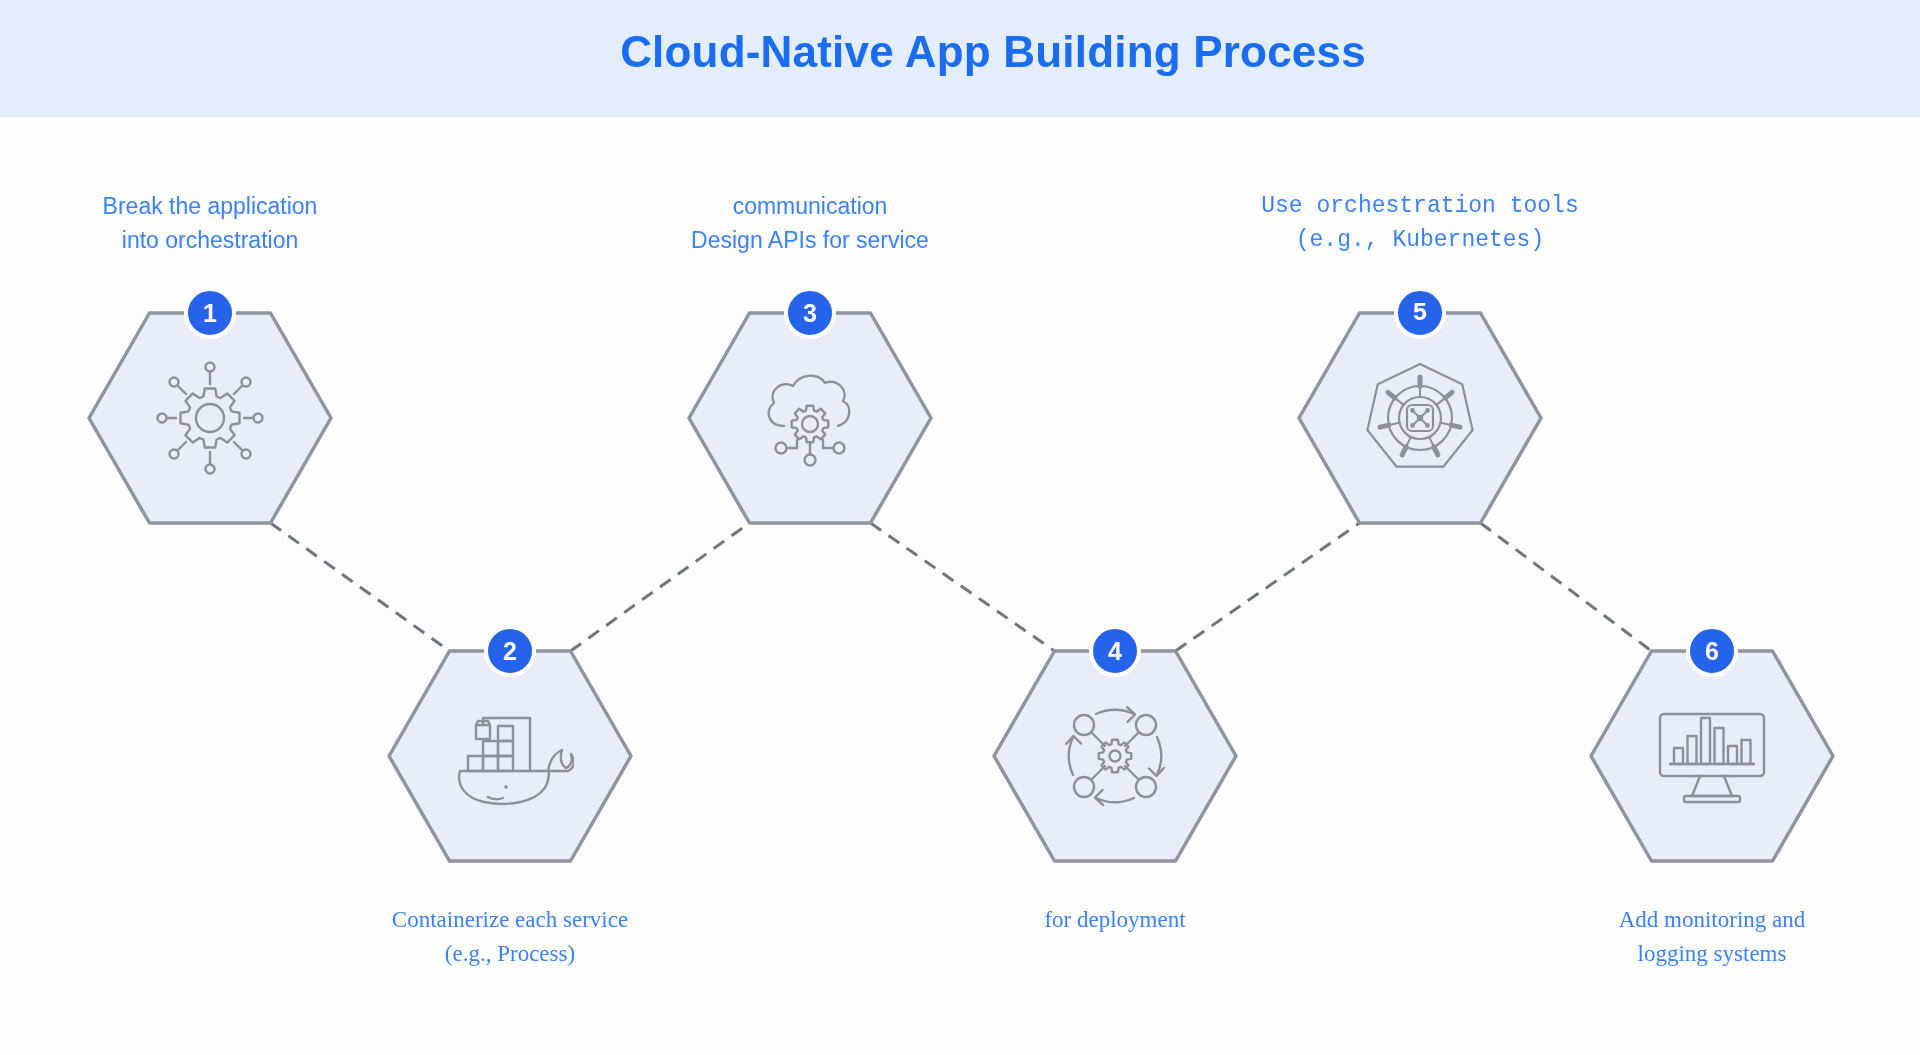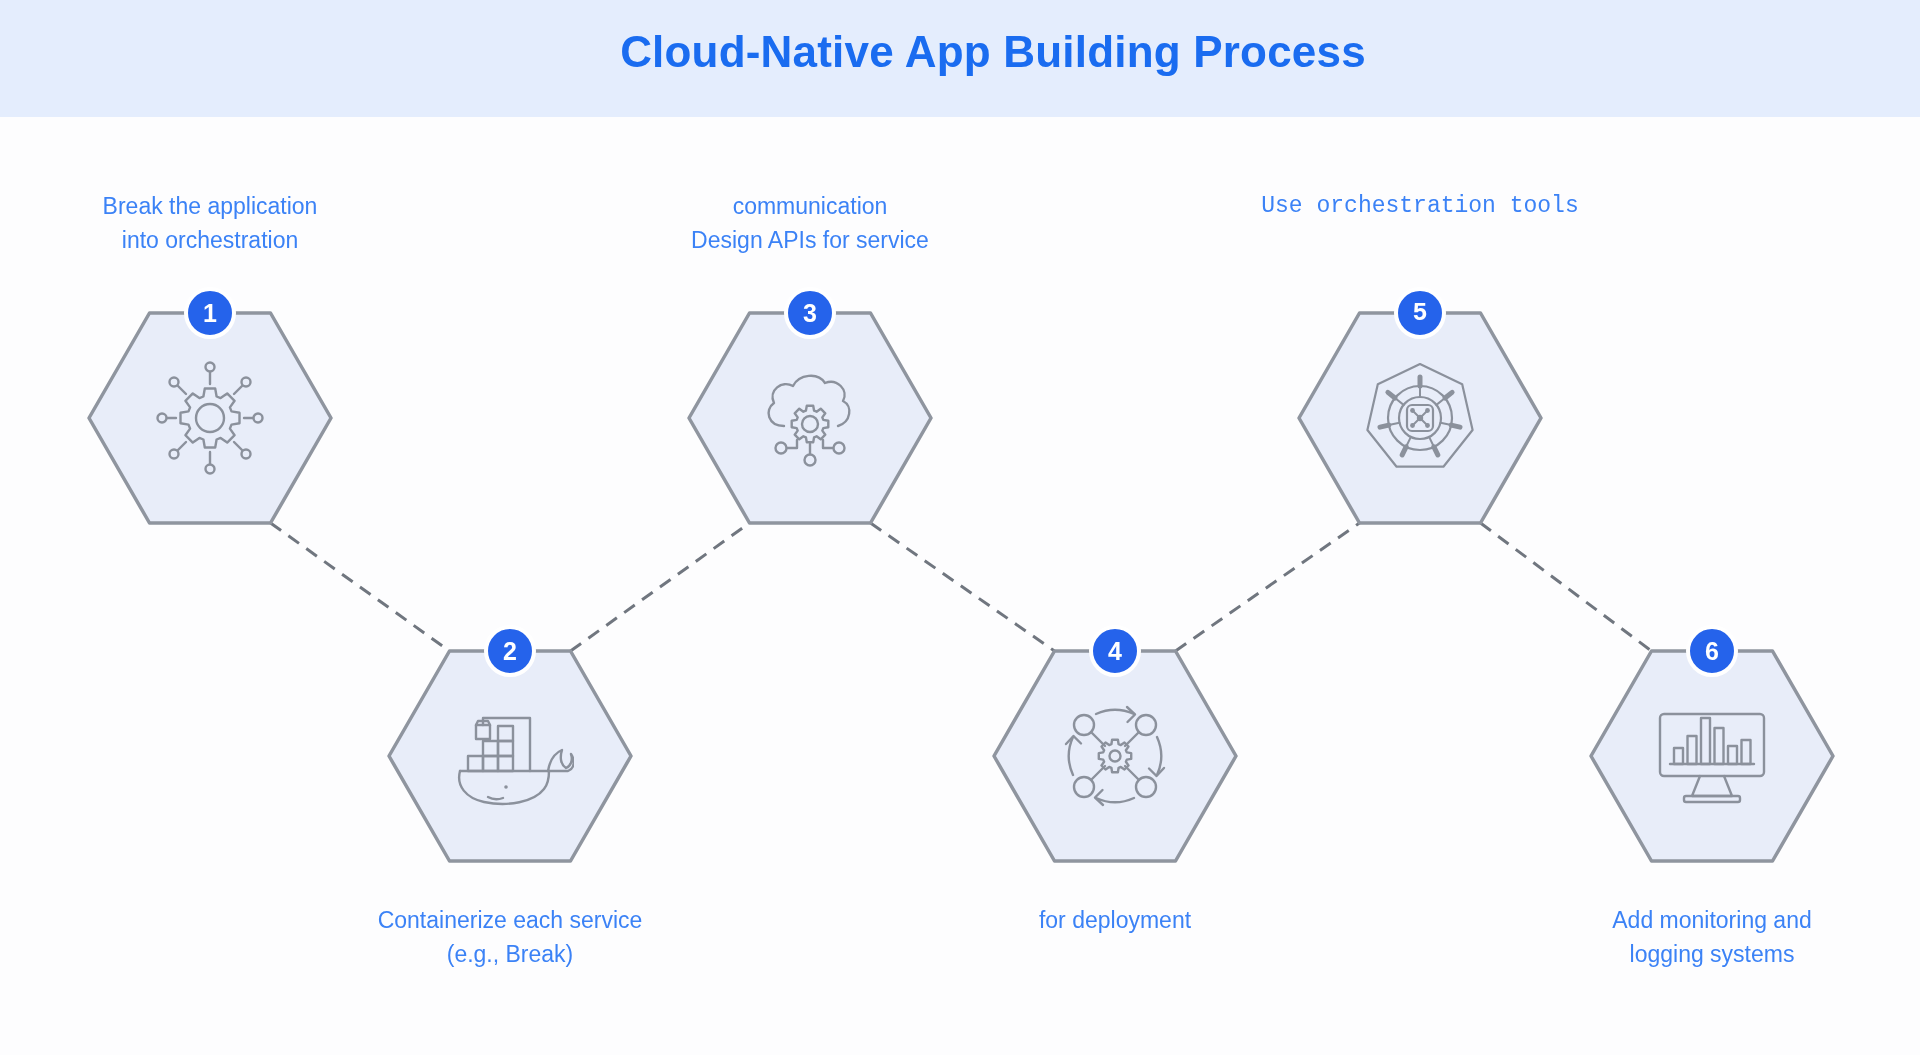--- a/index.html
+++ b/index.html
@@ -42,21 +42,21 @@
   }
   .icon .fillg{fill:#8b919c;stroke:none;}
   .icon .thick{stroke-width:5;}
   .icon .thin{stroke-width:2;}
   .label{
     position:absolute;left:50%;transform:translateX(-50%);
     width:420px;text-align:center;
     color:#3b82f6;font-size:23px;line-height:34px;font-weight:400;
   }
   .step.top .label{top:-124px;}
-  .step.bottom .label{top:252px;}
+  .step.bottom .label{top:252px;font-family:Liberation Serif, serif;}
 </style>
 </head>
 <body>
 
 <div class="header">
   <h1 class="title">Cloud-Native App Building Process</h1>
 </div>
 
 <svg class="connectors" viewBox="0 0 1920 1055" xmlns="http://www.w3.org/2000/svg">
   <line x1="270.5" y1="523" x2="449.5" y2="651"></line>
@@ -117,21 +117,21 @@
     <path d="M38,15 C40,3 45,-3 52,-6 C49.5,2 51,9 56,12 C61,10 63,4 61,-2 C65,4 65,12 58,15 Z"></path>
     <path d="M-50,15 C-54,30 -44,42 -26,46 C-2,51 24,46 34,33 C38,28 39,21 39,15"></path>
     <circle class="fillg" cx="-4" cy="31" r="1.8"></circle>
     <path d="M-22,41 Q-15,45 -7,42"></path>
   </svg>
   <div class="badge">
     <span>2</span>
   </div>
   <div class="label">
     <div>Containerize each service</div>
-    <div>(e.g., Break)</div>
+    <div>(e.g., Process)</div>
   </div>
 </div>
 
 <div class="step top" id="step3">
   <div class="label">
     <div>communication</div>
     <div>Design APIs for service</div>
   </div>
   <svg class="hex-svg" width="242" height="210" viewBox="0 0 242 210">
     <polygon points="0,105 60.5,0 181.5,0 242,105 181.5,210 60.5,210"></polygon>
@@ -180,20 +180,21 @@
     <span>4</span>
   </div>
   <div class="label">
     <div>for deployment</div>
   </div>
 </div>
 
 <div class="step top" id="step5">
   <div class="label">
     <div>Use orchestration tools</div>
+    <div>(e.g., Kubernetes)</div>
   </div>
   <svg class="hex-svg" width="242" height="210" viewBox="0 0 242 210">
     <polygon points="0,105 60.5,0 181.5,0 242,105 181.5,210 60.5,210"></polygon>
   </svg>
   <svg class="icon" width="128" height="128" viewBox="-64 -64 128 128">
     <polygon points="0,-54 42.2,-33.7 52.6,12 23.4,48.7 -23.4,48.7 -52.6,12 -42.2,-33.7" stroke-width="2.2"></polygon>
     <circle cx="0" cy="0" r="32" stroke-width="2.2"></circle>
     <circle cx="0" cy="0" r="21" stroke-width="2.2"></circle>
     <g class="thin">
       <line x1="0" y1="-21" x2="0" y2="-32"></line>

